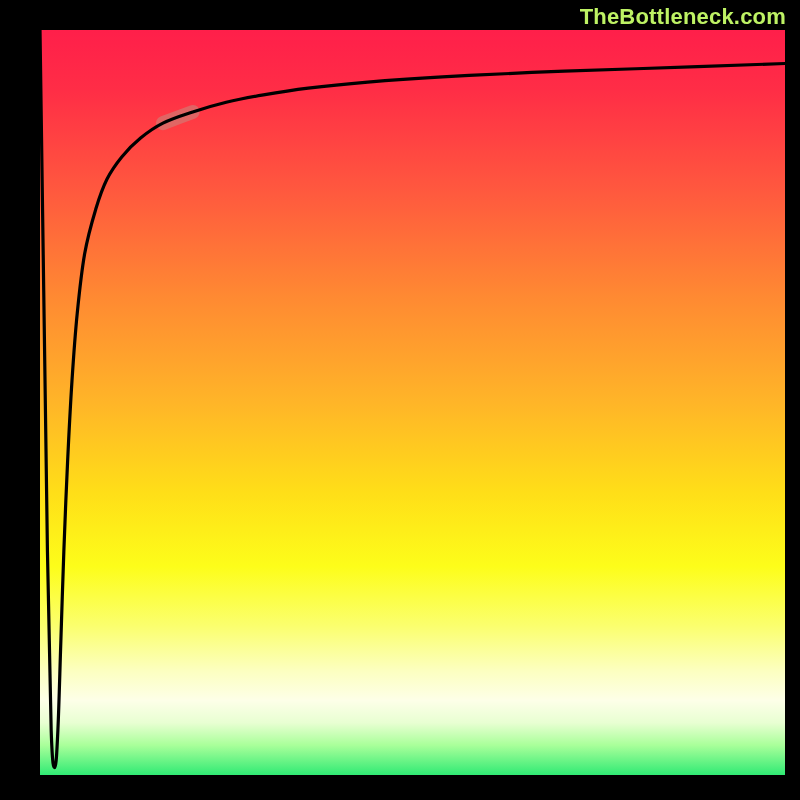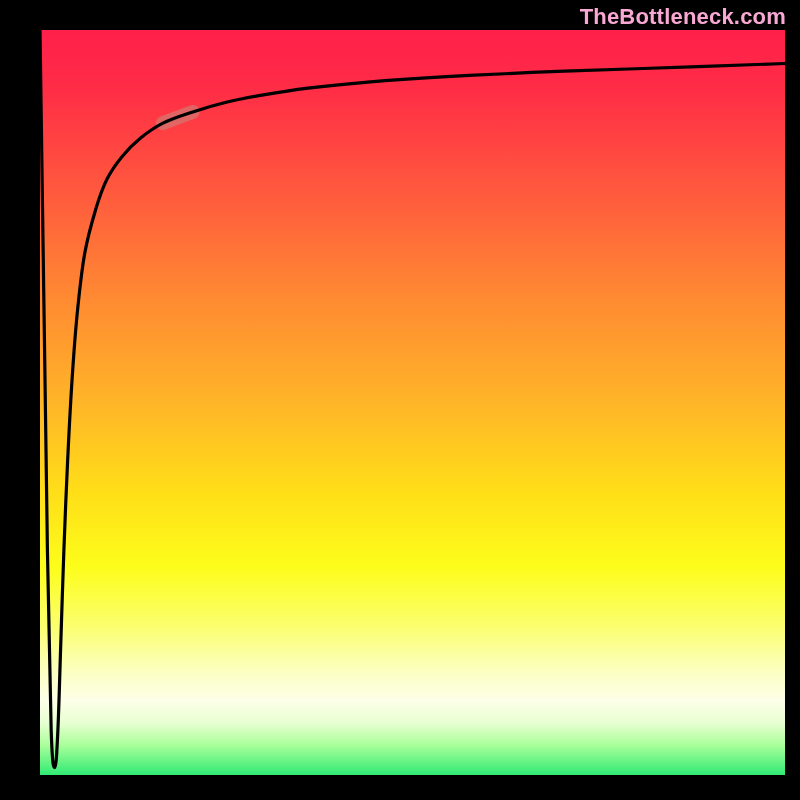--- a/index.html
+++ b/index.html
@@ -15,21 +15,21 @@
     position: relative;
     width: 800px;
     height: 800px;
   }
   .watermark {
     position: absolute;
     top: 4px;
     right: 14px;
     font-size: 22px;
     font-weight: 600;
-    color: #f9a8d4;
+    color: #bef264;
     letter-spacing: 0.2px;
     user-select: none;
   }
   .plot-area {
     position: absolute;
     left: 40px;
     top: 30px;
     width: 745px;
     height: 745px;
   }

